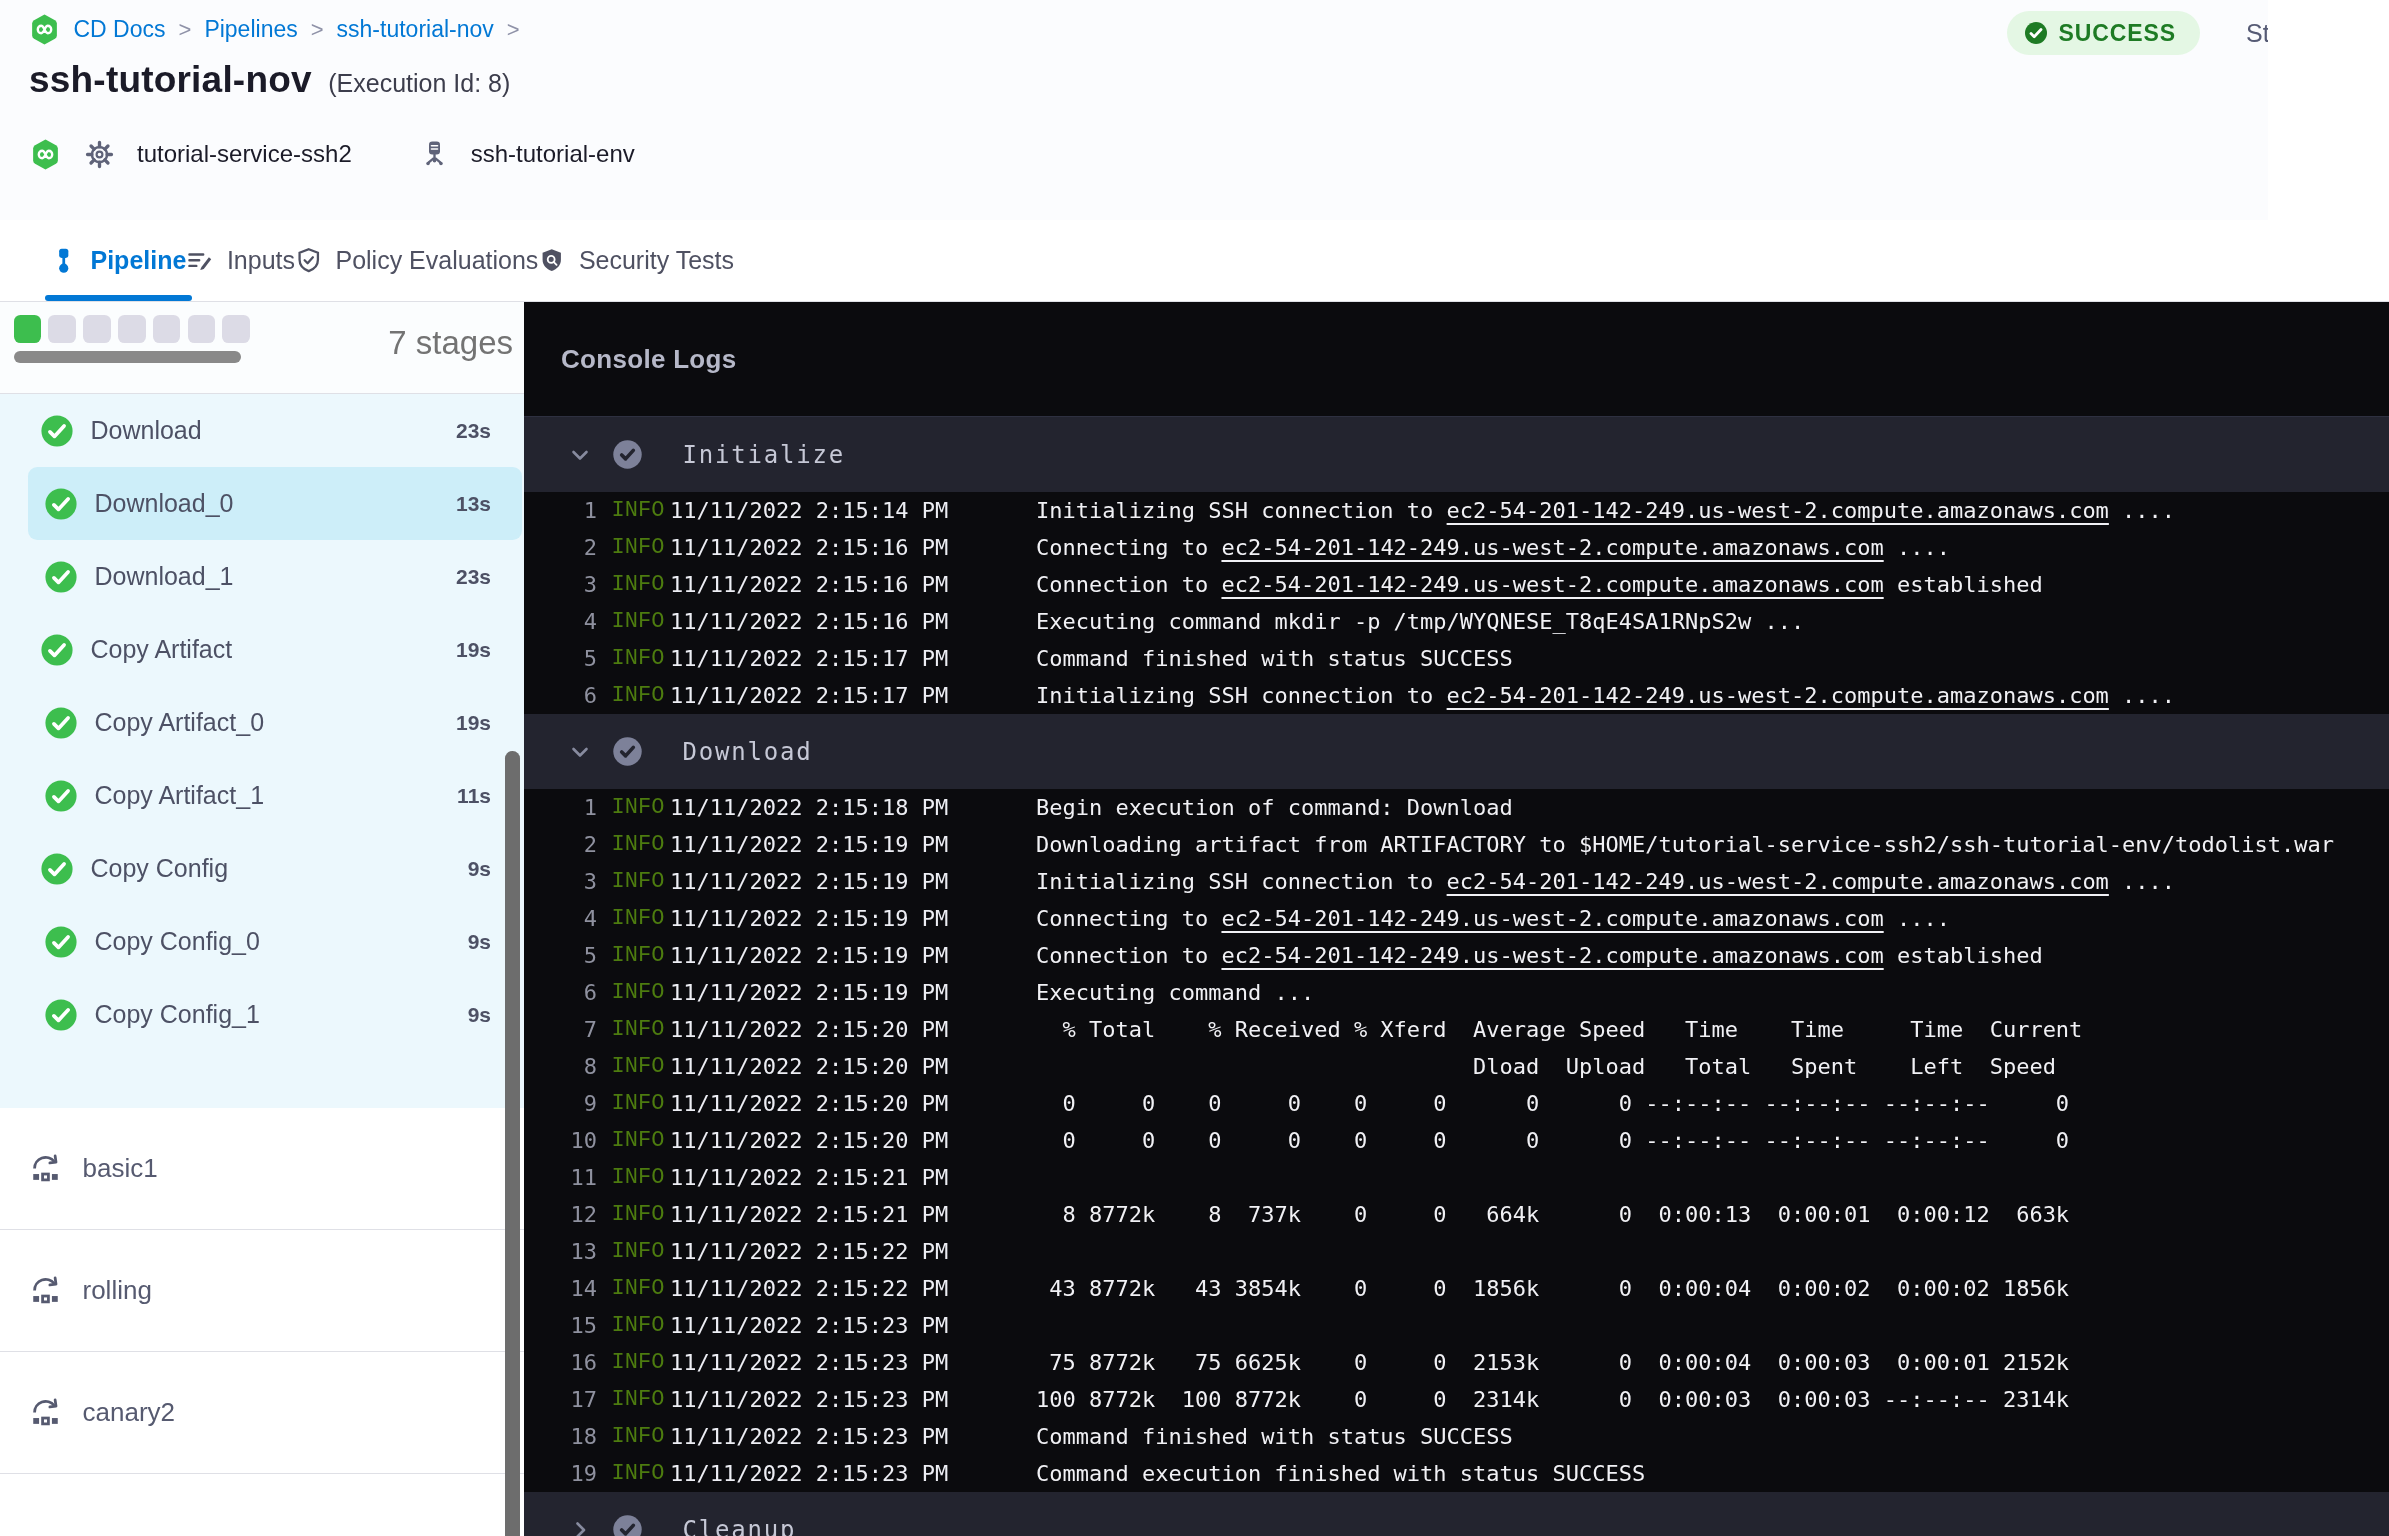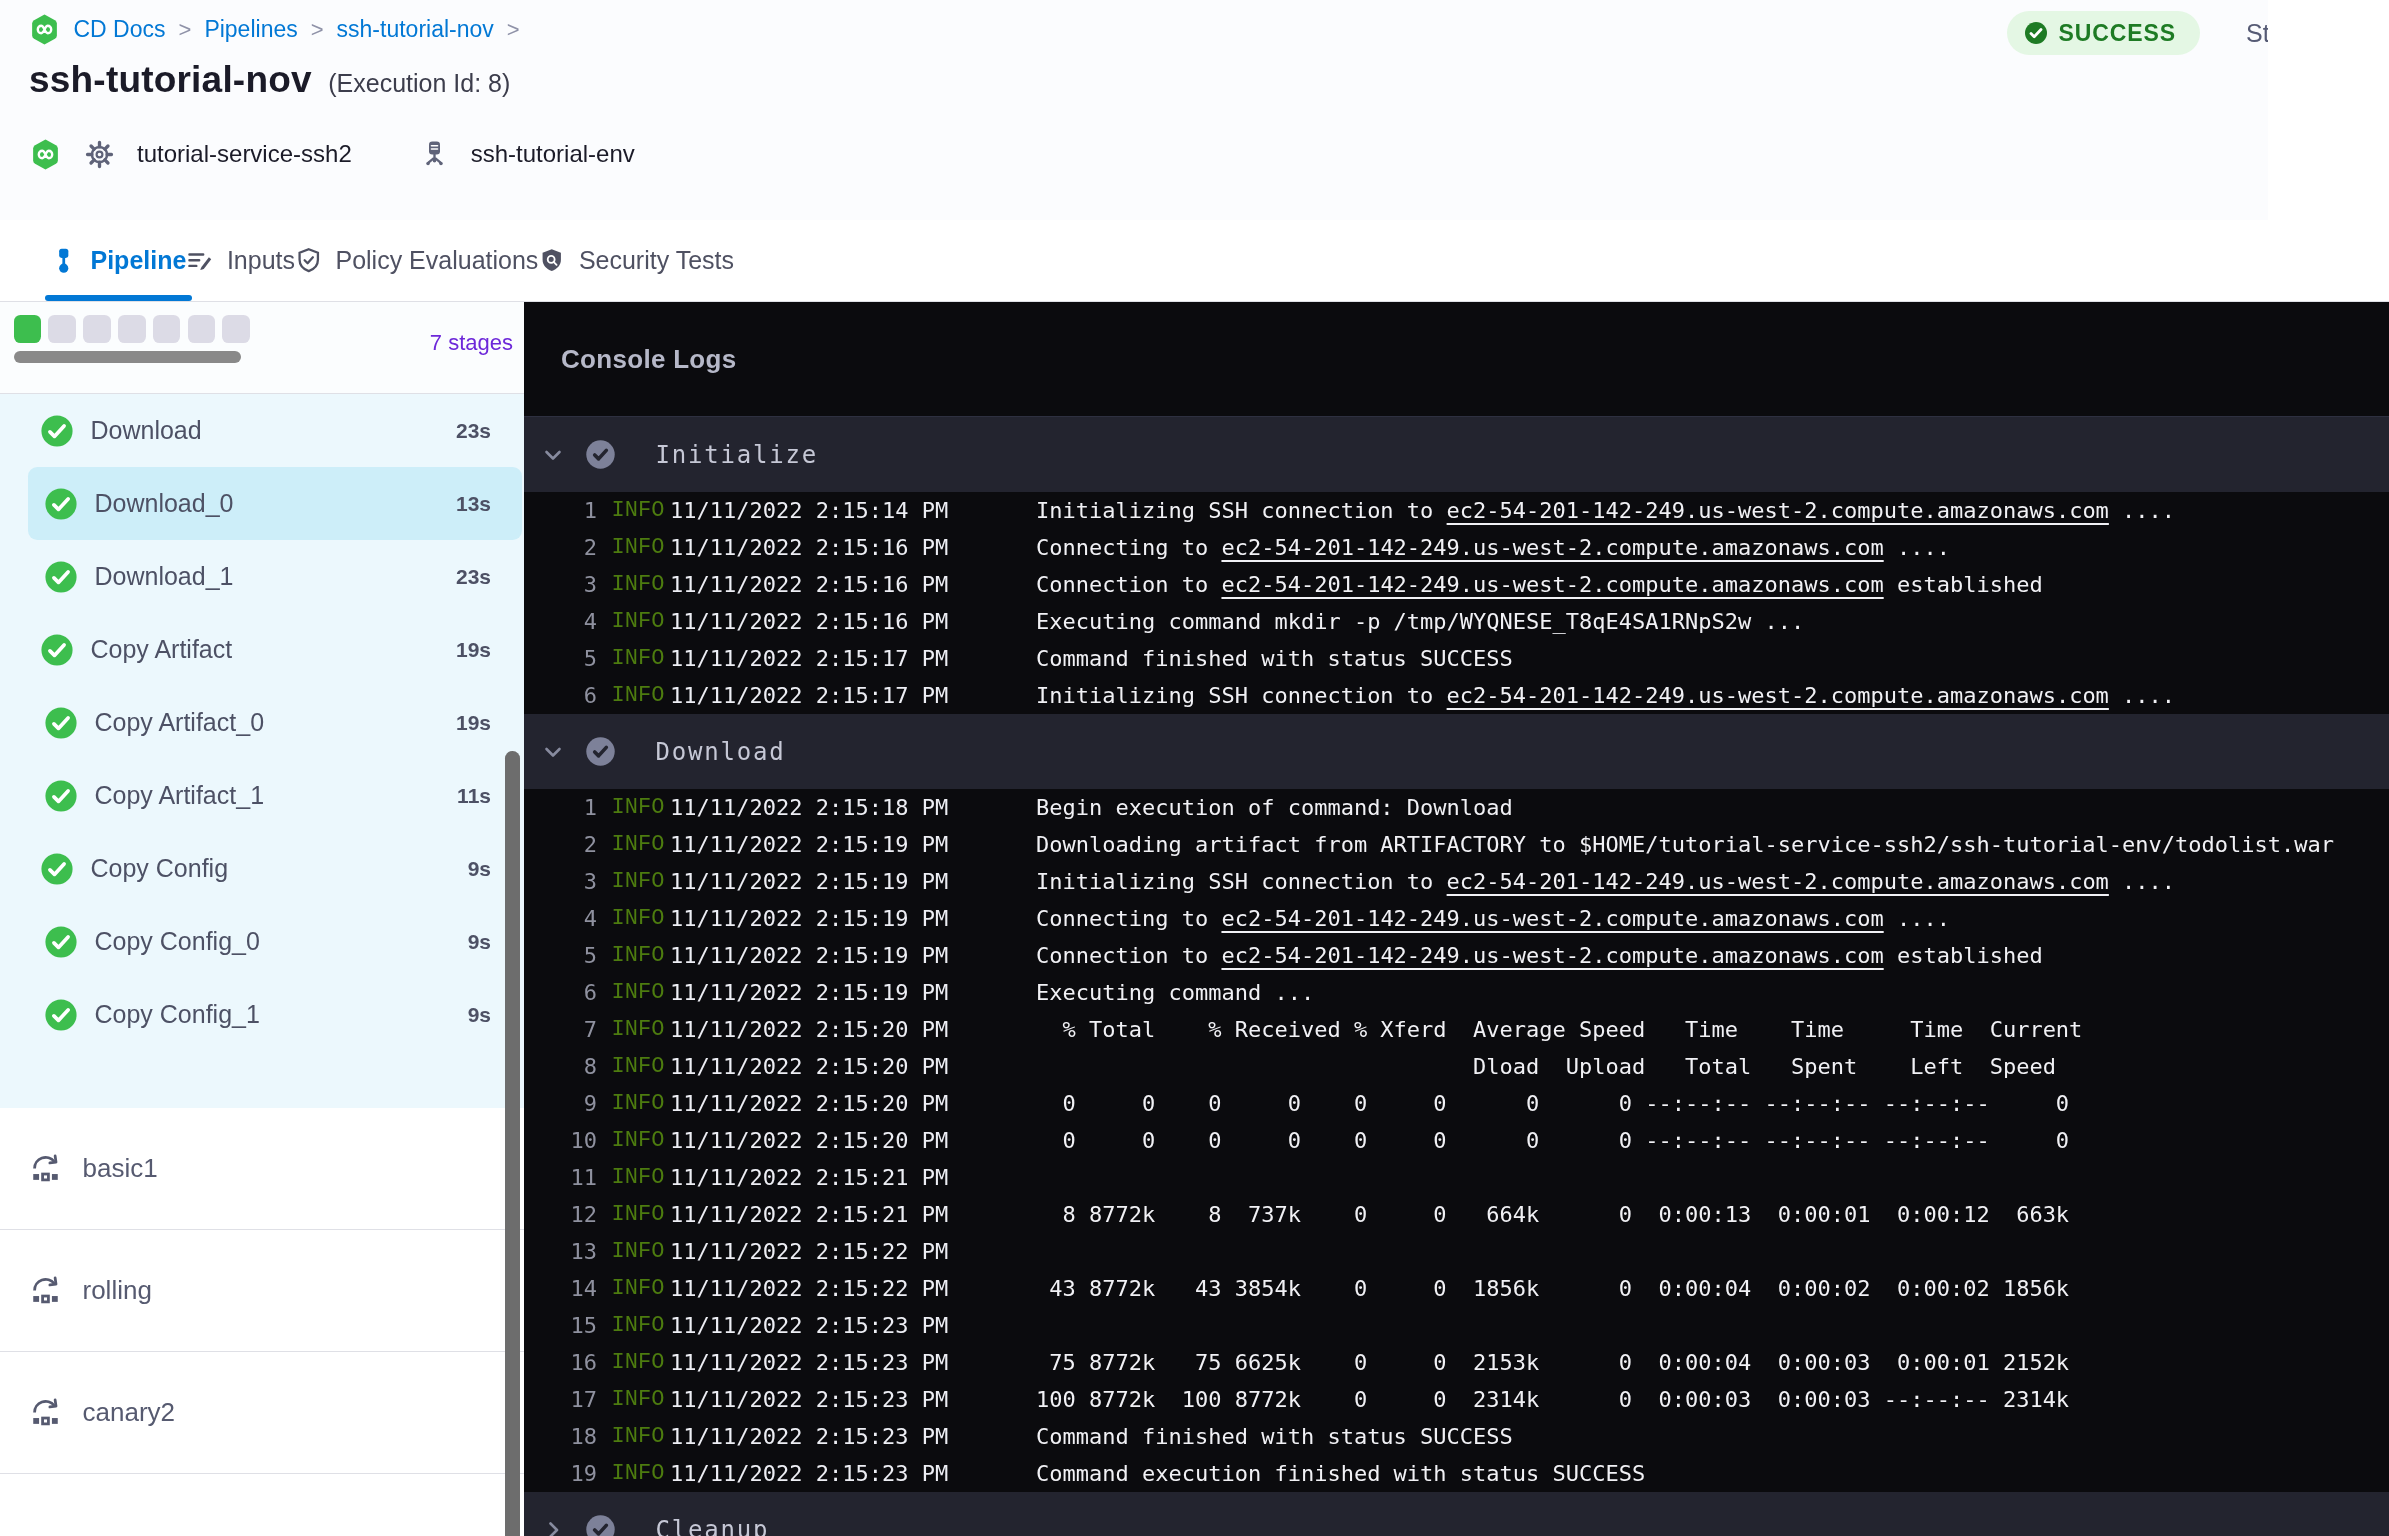--- a/index.html
+++ b/index.html
@@ -37,21 +37,21 @@
   .tab.active::after{content:"";position:absolute;left:-5.5px;right:-5.5px;bottom:0;height:6.4px;
                      background:#0278d5;border-radius:4.6px;}
 
   
   .sidebar{position:absolute;left:0;top:302px;width:524px;height:1234px;background:#fff;}
   .stagesum{position:relative;height:92px;background:#fbfdfe;border-bottom:1.8px solid #dfe0e6;box-sizing:border-box;}
   .sqwrap{position:absolute;left:13.7px;top:13px;width:245px;height:29px;overflow:hidden;display:flex;gap:7.3px;}
   .sq{width:27.5px;height:27.5px;border-radius:6.4px;background:#dcdbe6;flex:0 0 auto;}
   .sq.done{background:#3dbe4e;}
   .hscroll{position:absolute;left:13.7px;top:49px;width:227px;height:12px;border-radius:6.4px;background:#898989;cursor:pointer;}
-  .stagecount{position:absolute;right:11px;top:0;height:81px;display:flex;align-items:center;font-size:22px;color:#6d28d9;}
+  .stagecount{position:absolute;right:11px;top:0;height:81px;display:flex;align-items:center;font-size:33px;color:#737373;}
   .stagelist{height:714px;background:#ecf8fd;padding-top:0;box-sizing:border-box;}
   .stagerow{position:relative;height:73px;display:flex;align-items:center;gap:16.5px;cursor:pointer;
             padding-right:33px;box-sizing:border-box;}
   .stagerow .chk{width:34px;height:34px;position:relative;z-index:1;flex:0 0 auto;}
   .stagerow .sname{flex:1;font-size:25px;color:#4d5165;position:relative;z-index:1;}
   .stagerow .sdur{font-size:21px;color:#4d5165;position:relative;z-index:1;font-weight:bold;}
   .stagerow.lv0{padding-left:40px;}
   .stagerow.lv1{padding-left:44px;}
   .stagerow.selected::before{content:"";position:absolute;left:27.5px;right:1.8px;top:0;bottom:0;
             background:#cdeef9;border-radius:9.2px;}
@@ -60,21 +60,21 @@
            border-bottom:1.8px solid #dfe0e6;cursor:pointer;box-sizing:border-box;}
   .piperow .ricon{width:35px;height:35px;color:#565a70;flex:0 0 auto;}
   .piperow .pname{font-size:26px;color:#565a70;}
   .vscroll{position:absolute;left:505px;top:449px;width:14.6px;height:1088px;background:#6d6d6d;
            border-radius:7.3px;cursor:pointer;}
 
   
   .console{position:absolute;left:524px;top:302px;width:1866px;height:1234px;background:#0b0b0e;overflow:hidden;}
   .chead{height:115px;border-bottom:1.8px solid #2e3040;display:flex;align-items:center;box-sizing:border-box;}
   .ctitle{margin-left:37px;font-size:26px;font-weight:700;color:#b6b8c8;letter-spacing:0.3px;}
-  .cband{height:75px;background:#23242f;display:flex;align-items:center;cursor:pointer;}
+  .cband{height:75px;background:#23242f;display:flex;align-items:center;cursor:pointer;padding-left:27px;}
   .cband .chev{width:24px;height:24px;margin-left:16.5px;color:#878b9f;flex:0 0 auto;}
   .cband .bchk{width:31px;height:31px;margin-left:20px;flex:0 0 auto;}
   .cband .bname{margin-left:40px;font-family:"DejaVu Sans Mono",monospace;font-size:24px;
                 letter-spacing:1.8px;color:#c6c8d6;}
   .lines{font-family:"DejaVu Sans Mono",monospace;font-size:22px;}
   .lline{display:grid;grid-template-columns:73px 73px 366px 1fr;height:37px;line-height:37px;white-space:pre;}
   .lline .ln{text-align:right;color:#8f919f;}
   .lline .lv{padding-left:14.6px;color:#4d7c0f;font-family:Liberation Mono, monospace;}
   .lline .ts{color:#edeef4;}
   .lline .msg{color:#f1f1f5;overflow:hidden;}

